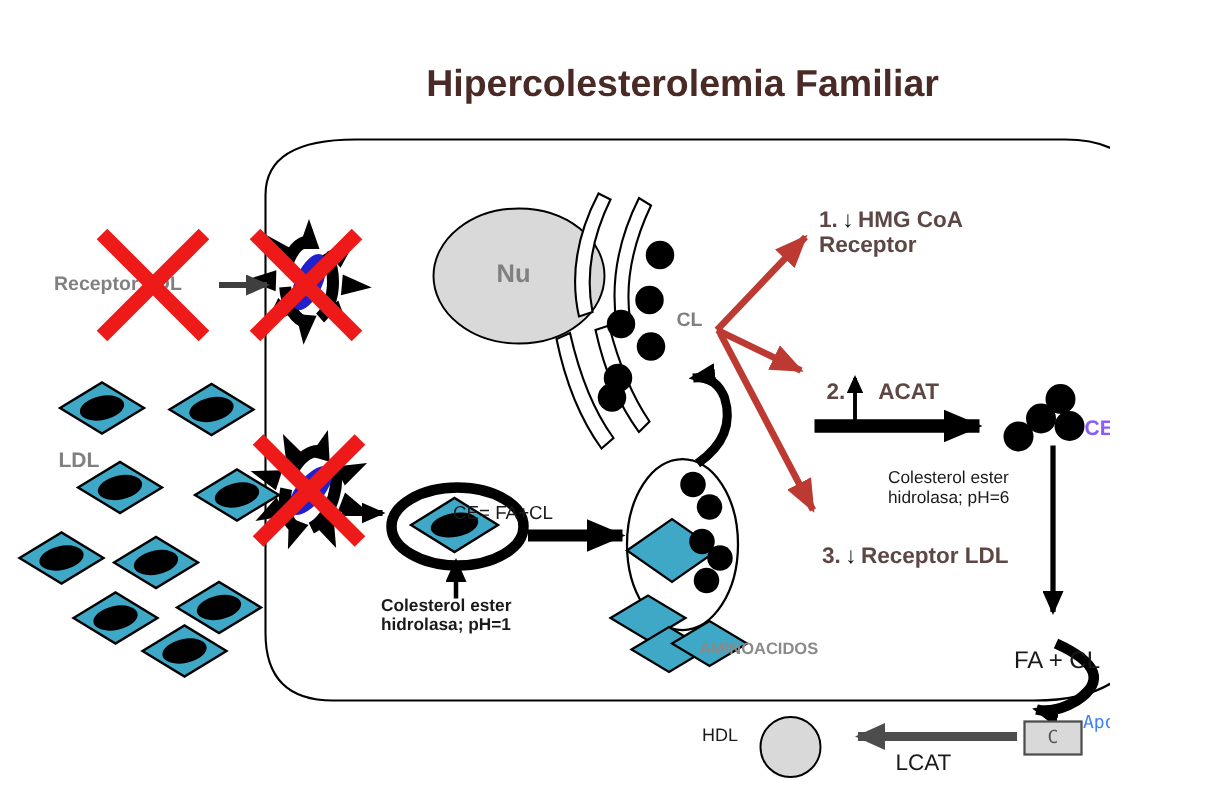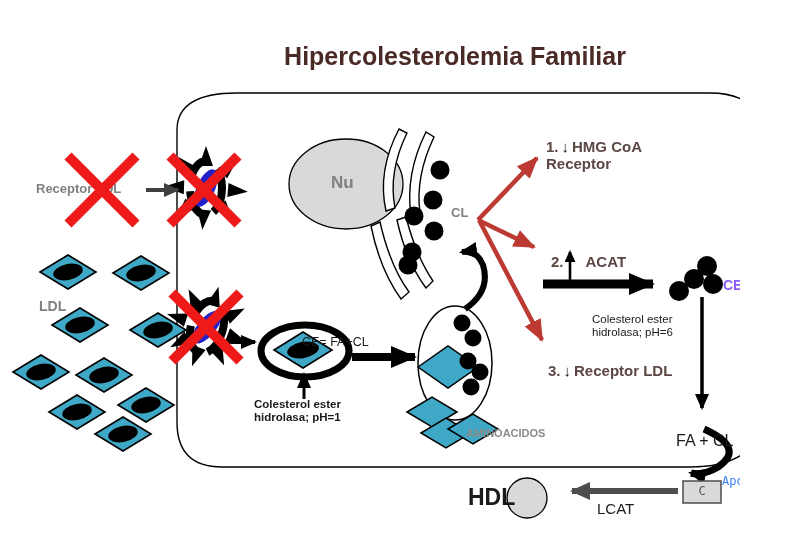--- a/index.html
+++ b/index.html
@@ -211,21 +211,21 @@
 
   <div class="lbl black small" style="left:254px;top:398px;font-weight:bold;">
     <div>Colesterol ester</div>
     <div>hidrolasa; pH=1</div>
   </div>
 
   <div class="lbl black" style="left:676px;top:432px;font-size:16px;font-weight:500;">FA + CL</div>
 
   <div class="lbl" style="left:466px;top:427px;font-size:11px;font-weight:bold;color:#8a8a8a;">AMINOACIDOS</div>
 
-  <div class="lbl black" style="left:468px;top:484px;font-size:23px;font-weight:bold;">HDL</div>
+  <div class="lbl black" style="left:468px;top:484px;font-size:12px;font-weight:normal;">HDL</div>
 
   <div class="lbl black" style="left:597px;top:500px;font-size:15px;font-weight:normal;">LCAT</div>
 
   <div class="lbl mono" style="left:683px;top:485px;width:38px;text-align:center;font-size:12px;color:#555;">C</div>
 
   <div class="lbl mono" style="left:722px;top:475px;font-size:12px;color:#3b82f6;">ApoA1</div>
 
   <svg id="overlay-layer" width="810" height="540" viewBox="0 0 810 540">
     <use href="#redx" transform="translate(102,190)"></use>
     <use href="#redx" transform="translate(204,190)"></use>

